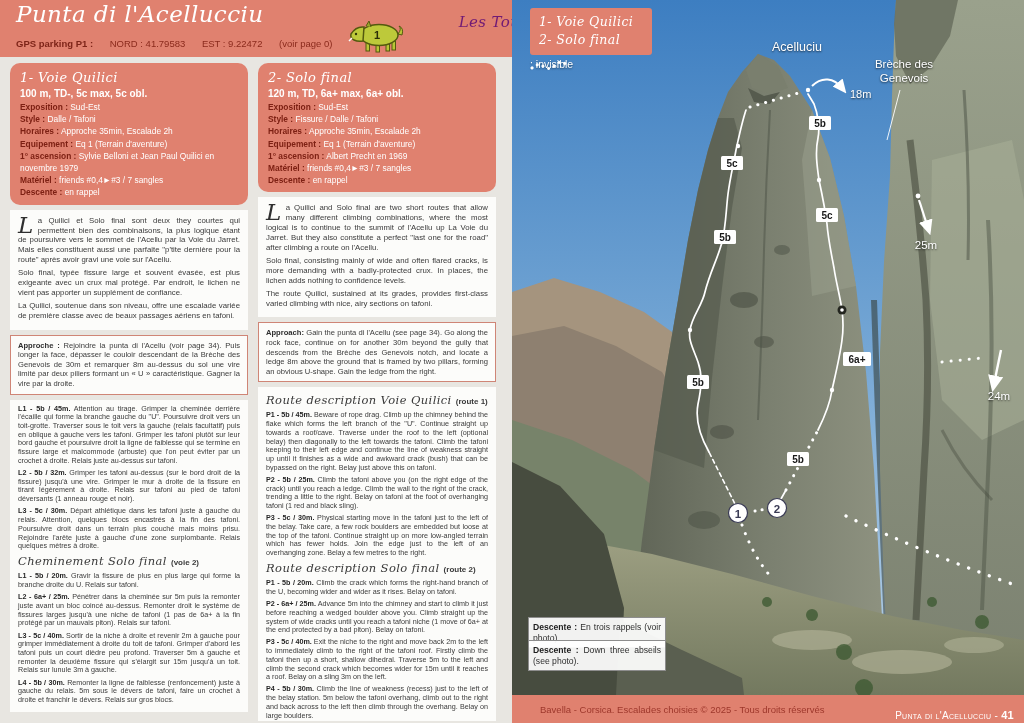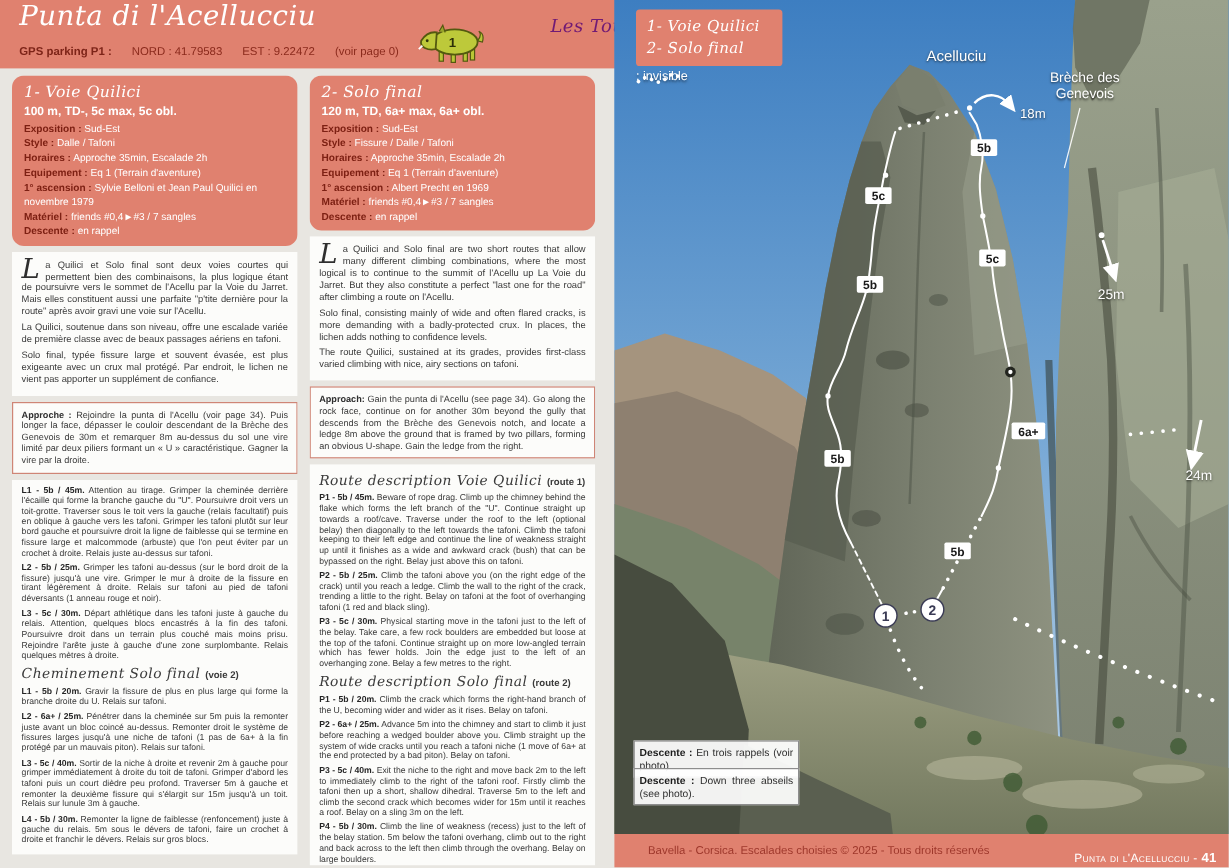--- a/index.html
+++ b/index.html
@@ -94,32 +94,32 @@
       <div class="rfield"><b>Exposition :</b> <span>Sud-Est</span></div>
       <div class="rfield"><b>Style :</b> <span>Dalle / Tafoni</span></div>
       <div class="rfield"><b>Horaires :</b> <span>Approche 35min, Escalade 2h</span></div>
       <div class="rfield"><b>Equipement :</b> <span>Eq 1 (Terrain d'aventure)</span></div>
       <div class="rfield"><b>1° ascension :</b> <span>Sylvie Belloni et Jean Paul Quilici en novembre 1979</span></div>
       <div class="rfield"><b>Matériel :</b> <span>friends #0,4►#3 / 7 sangles</span></div>
       <div class="rfield"><b>Descente :</b> <span>en rappel</span></div>
     </div>
 
     <div class="blk intro">
-      <p><span class="dropcap hand">L</span><span>a Quilici et Solo final sont deux voies courtes qui permettent bien des combinaisons, la plus logique étant de poursuivre vers le sommet de l'Acellu par la Voie du Jarret. Mais elles constituent aussi une parfaite "p'tite dernière pour la route" après avoir gravi une voie sur l'Acellu.</span></p>
+      <p><span class="dropcap hand">L</span><span>a Quilici et Solo final sont deux they courtes qui permettent bien des combinaisons, la plus logique étant de poursuivre vers le sommet de l'Acellu par la Voie du Jarret. Mais elles constituent aussi une parfaite "p'tite dernière pour la route" après avoir gravi une voie sur l'Acellu.</span></p>
+      <p>Solo final, typée fissure large et souvent évasée, est plus exigeante avec un crux mal protégé. Par endroit, le lichen ne vient pas apporter un supplément de confiance.</p>
       <p>La Quilici, soutenue dans son niveau, offre une escalade variée de première classe avec de beaux passages aériens en tafoni.</p>
-      <p>Solo final, typée fissure large et souvent évasée, est plus exigeante avec un crux mal protégé. Par endroit, le lichen ne vient pas apporter un supplément de confiance.</p>
     </div>
 
     <div class="blk approach">
       <b>Approche :</b> <span>Rejoindre la punta di l'Acellu (voir page 34). Puis longer la face, dépasser le couloir descendant de la Brèche des Genevois de 30m et remarquer 8m au-dessus du sol une vire limité par deux piliers formant un « U » caractéristique. Gagner la vire par la droite.</span>
     </div>
 
     <div class="blk descb">
       <p class="pitch"><b>L1 - 5b / 45m.</b> <span>Attention au tirage. Grimper la cheminée derrière l'écaille qui forme la branche gauche du "U". Poursuivre droit vers un toit-grotte. Traverser sous le toit vers la gauche (relais facultatif) puis en oblique à gauche vers les tafoni. Grimper les tafoni plutôt sur leur bord gauche et poursuivre droit la ligne de faiblesse qui se termine en fissure large et malcommode (arbuste) que l'on peut éviter par un crochet à droite. Relais juste au-dessus sur tafoni.</span></p>
-      <p class="pitch"><b>L2 - 5b / 25m.</b> <span>Grimper les tafoni au-dessus (sur le bord droit de la fissure) jusqu'à une vire. Grimper le mur à droite de la fissure en tirant légèrement à droite. Relais sur tafoni au pied de tafoni déversants (1 anneau rouge et noir).</span></p>
+      <p class="pitch"><b>L2 - 5b / 32m.</b> <span>Grimper les tafoni au-dessus (sur le bord droit de la fissure) jusqu'à une vire. Grimper le mur à droite de la fissure en tirant légèrement à droite. Relais sur tafoni au pied de tafoni déversants (1 anneau rouge et noir).</span></p>
       <p class="pitch"><b>L3 - 5c / 30m.</b> <span>Départ athlétique dans les tafoni juste à gauche du relais. Attention, quelques blocs encastrés à la fin des tafoni. Poursuivre droit dans un terrain plus couché mais moins prisu. Rejoindre l'arête juste à gauche d'une zone surplombante. Relais quelques mètres à droite.</span></p>
       <div class="sec-head hand"><span>Cheminement Solo final</span> <span class="sfx">(voie 2)</span></div>
       <p class="pitch"><b>L1 - 5b / 20m.</b> <span>Gravir la fissure de plus en plus large qui forme la branche droite du U. Relais sur tafoni.</span></p>
       <p class="pitch"><b>L2 - 6a+ / 25m.</b> <span>Pénétrer dans la cheminée sur 5m puis la remonter juste avant un bloc coincé au-dessus. Remonter droit le système de fissures larges jusqu'à une niche de tafoni (1 pas de 6a+ à la fin protégé par un mauvais piton). Relais sur tafoni.</span></p>
       <p class="pitch"><b>L3 - 5c / 40m.</b> <span>Sortir de la niche à droite et revenir 2m à gauche pour grimper immédiatement à droite du toit de tafoni. Grimper d'abord les tafoni puis un court dièdre peu profond. Traverser 5m à gauche et remonter la deuxième fissure qui s'élargit sur 15m jusqu'à un toit. Relais sur lunule 3m à gauche.</span></p>
       <p class="pitch"><b>L4 - 5b / 30m.</b> <span>Remonter la ligne de faiblesse (renfoncement) juste à gauche du relais. 5m sous le dévers de tafoni, faire un crochet à droite et franchir le dévers. Relais sur gros blocs.</span></p>
     </div>
   </div>
 
   <div class="col col2">

